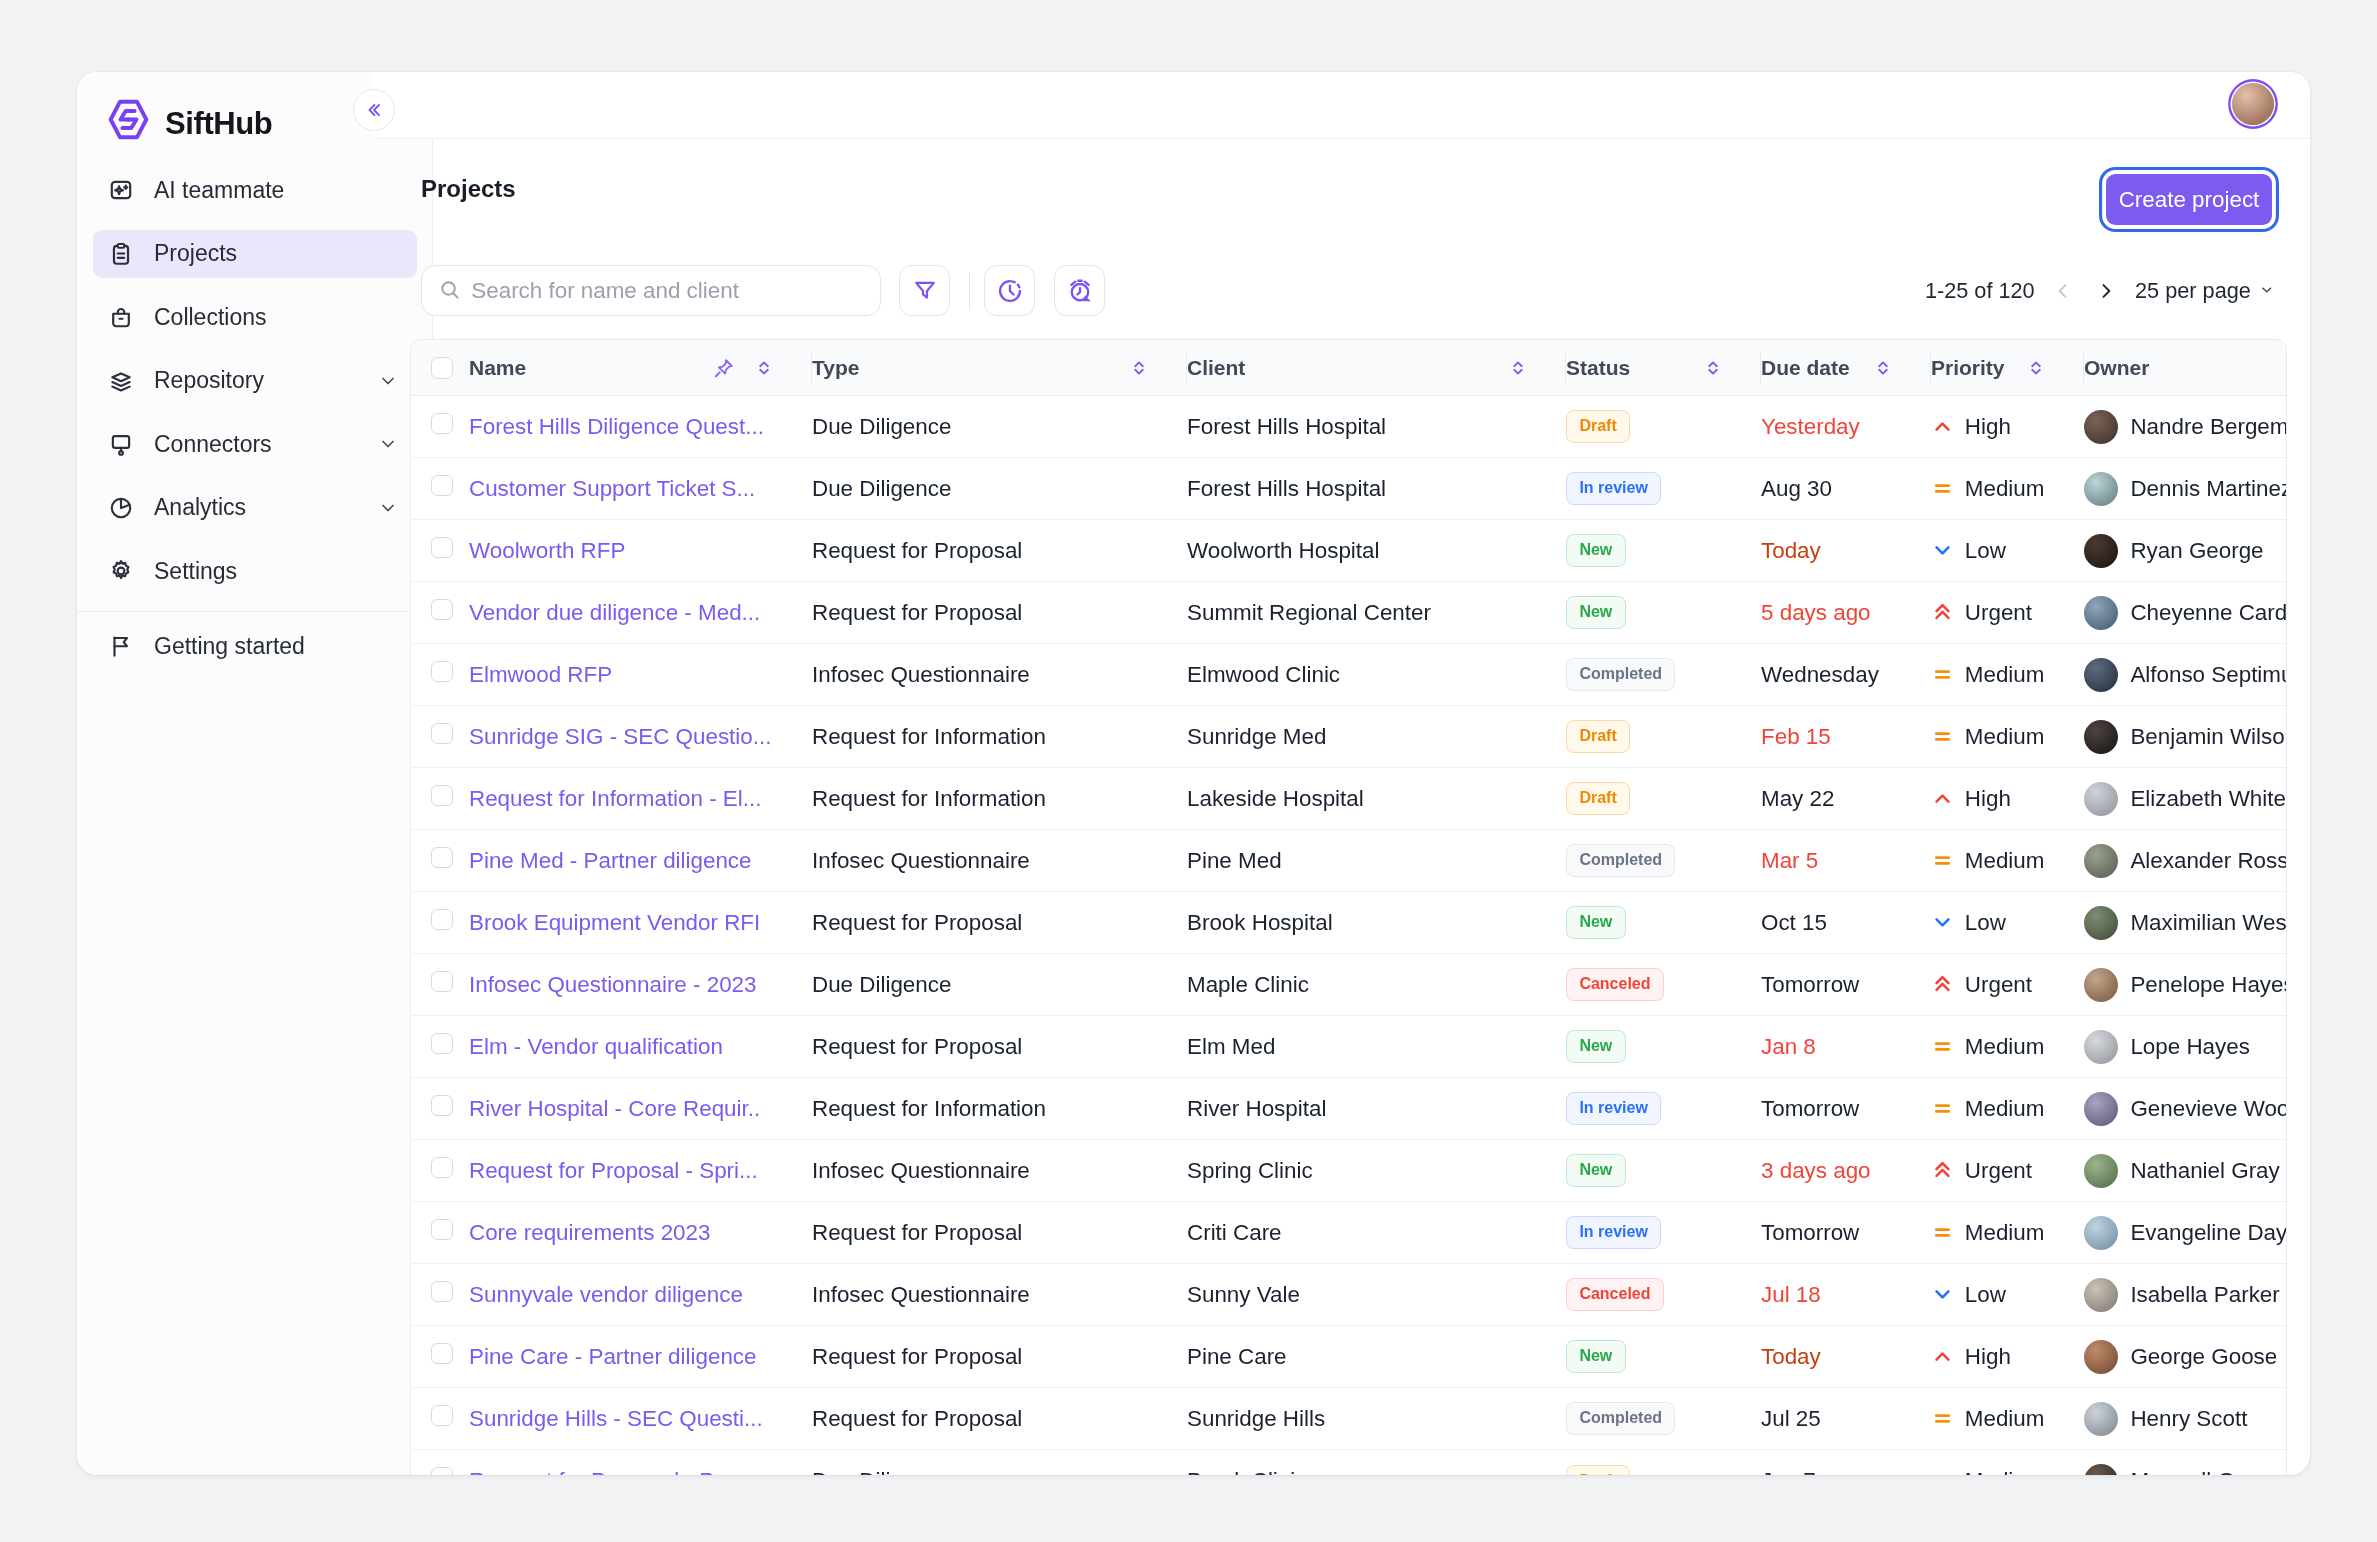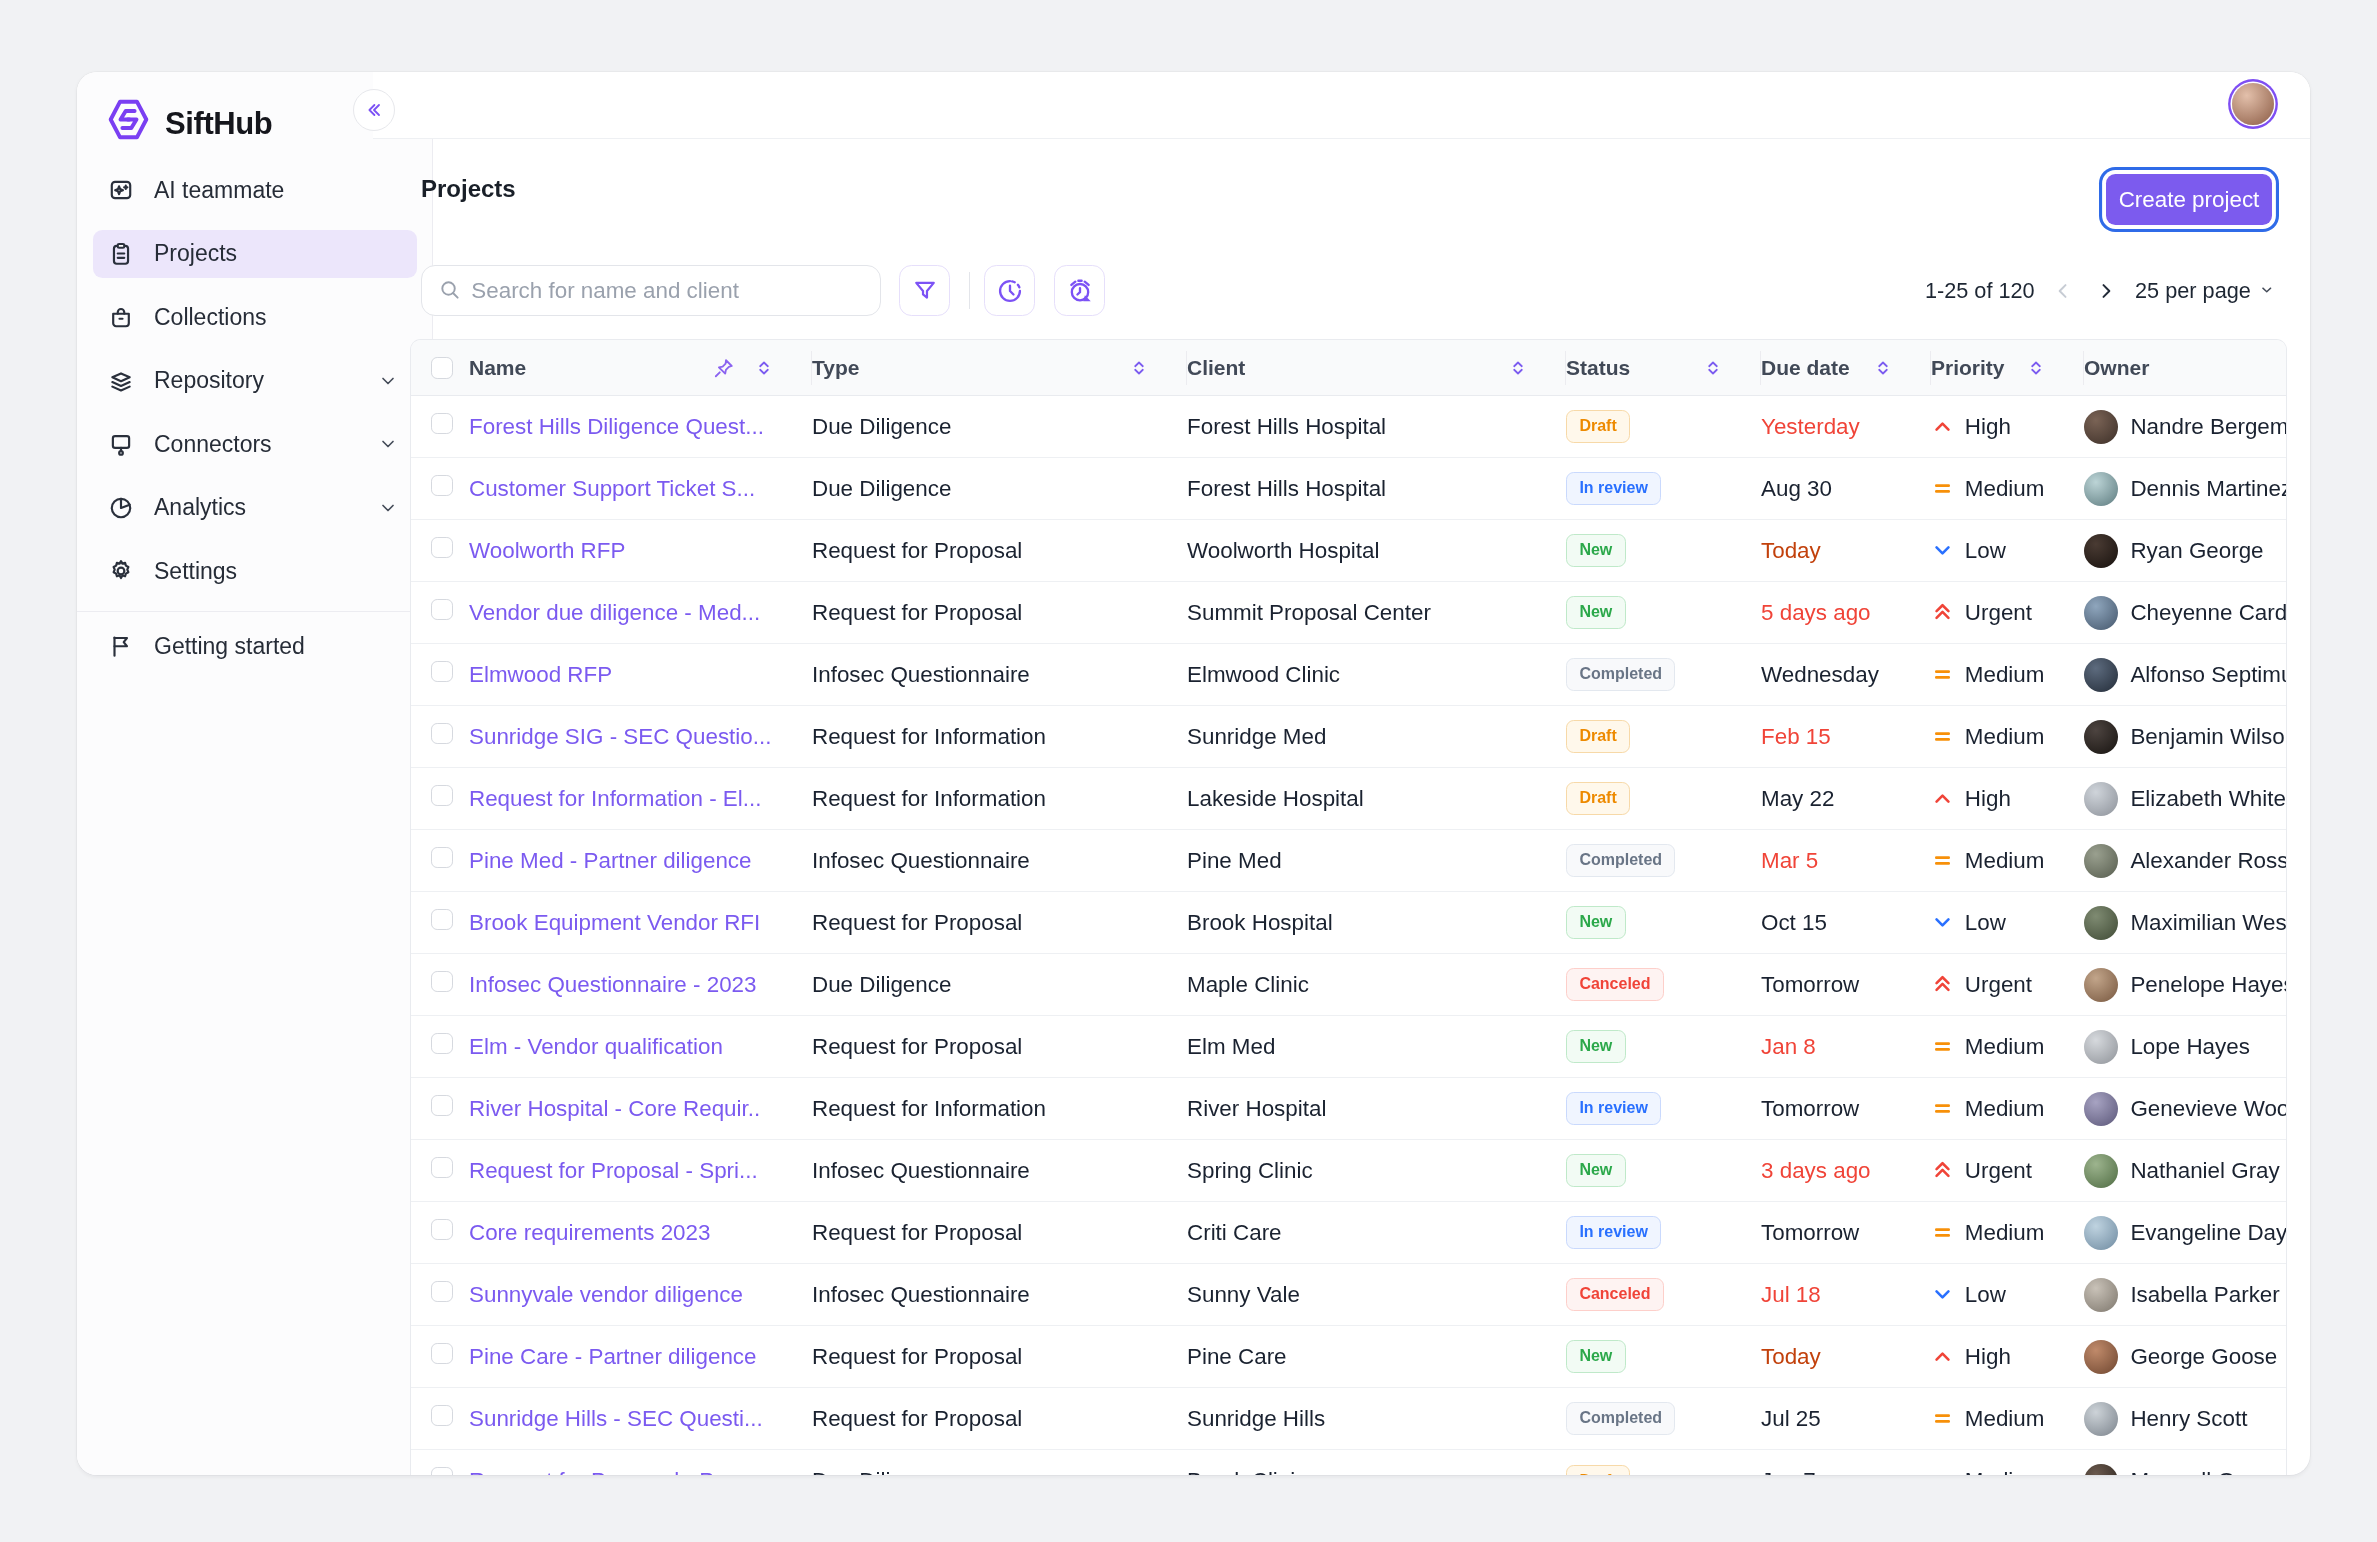--- a/index.html
+++ b/index.html
@@ -404,21 +404,21 @@
       <span class="owner">
                 <span class="avatar" style="background:radial-gradient(circle at 35% 30%, #4a3b33, #17110e)"></span>
       <span>Ryan George</span>
               </span>
     </div>
           </div>
           <div class="trow">
     <div class="td c-check"><span class="checkbox"></span></div>
     <div class="td"><span class="name-link">Vendor due diligence - Med...</span></div>
     <div class="td">Request for Proposal</div>
-    <div class="td">Summit Proposal Center</div>
+    <div class="td">Summit Regional Center</div>
     <div class="td"><span class="badge" style="color: rgb(43, 168, 74); background: rgb(242, 251, 244); border-color: rgb(191, 233, 201);">New</span></div>
     <div class="td due-overdue">5 days ago</div>
     <div class="td">
       <span class="prio">
                 <span style="color:#F04438; display:flex;">
                   <svg viewBox="0 0 24 24" fill="none" stroke="currentColor" stroke-width="2.7" stroke-linecap="round" stroke-linejoin="round">
                     <path d="M5.8,17.6 L12,11.4 l6.2,6.2 M5.8,10.6 L12,4.4 l6.2,6.2"></path>
                   </svg>
                 </span>
                 <span>Urgent</span>

